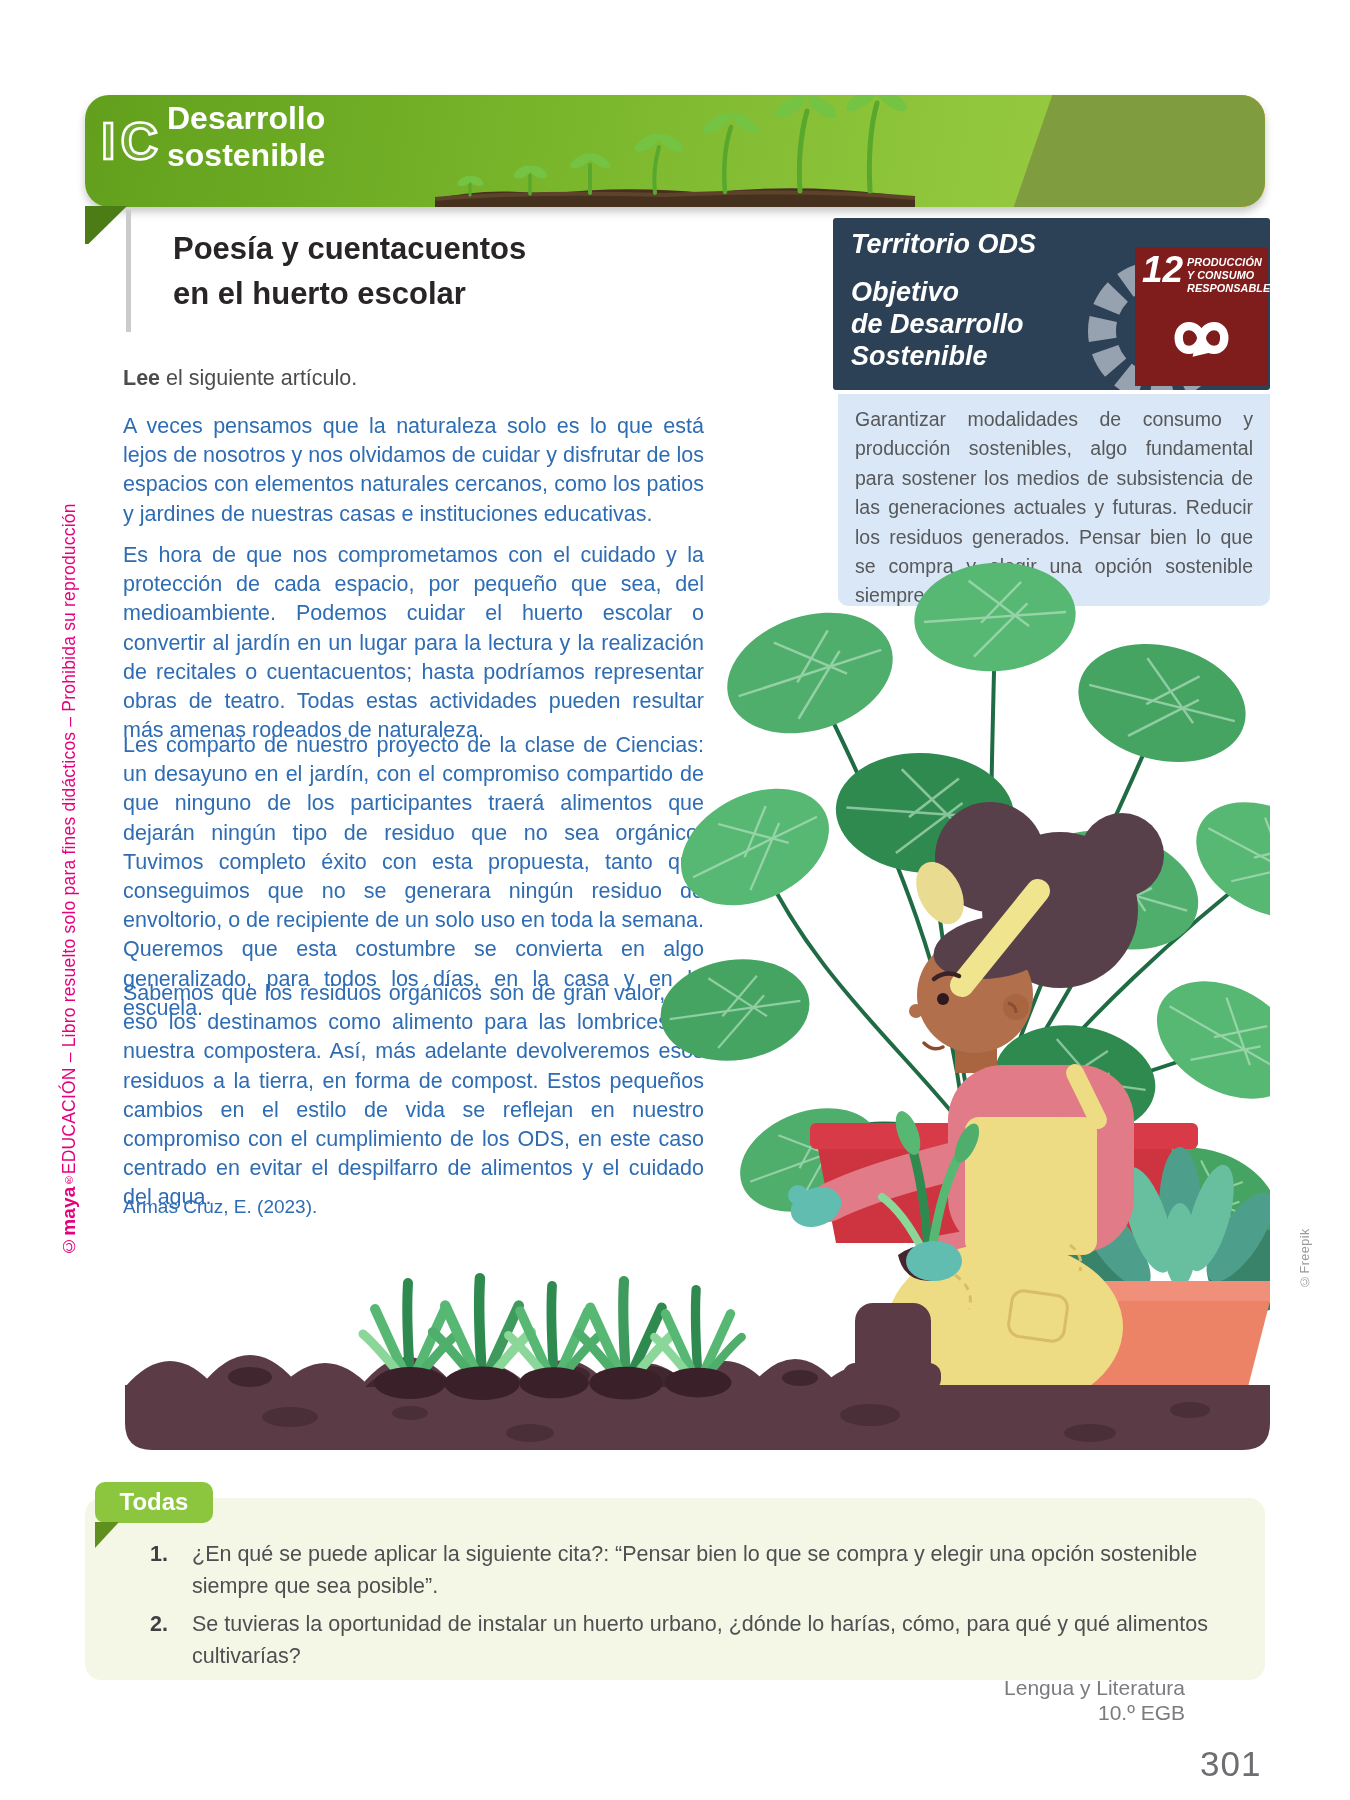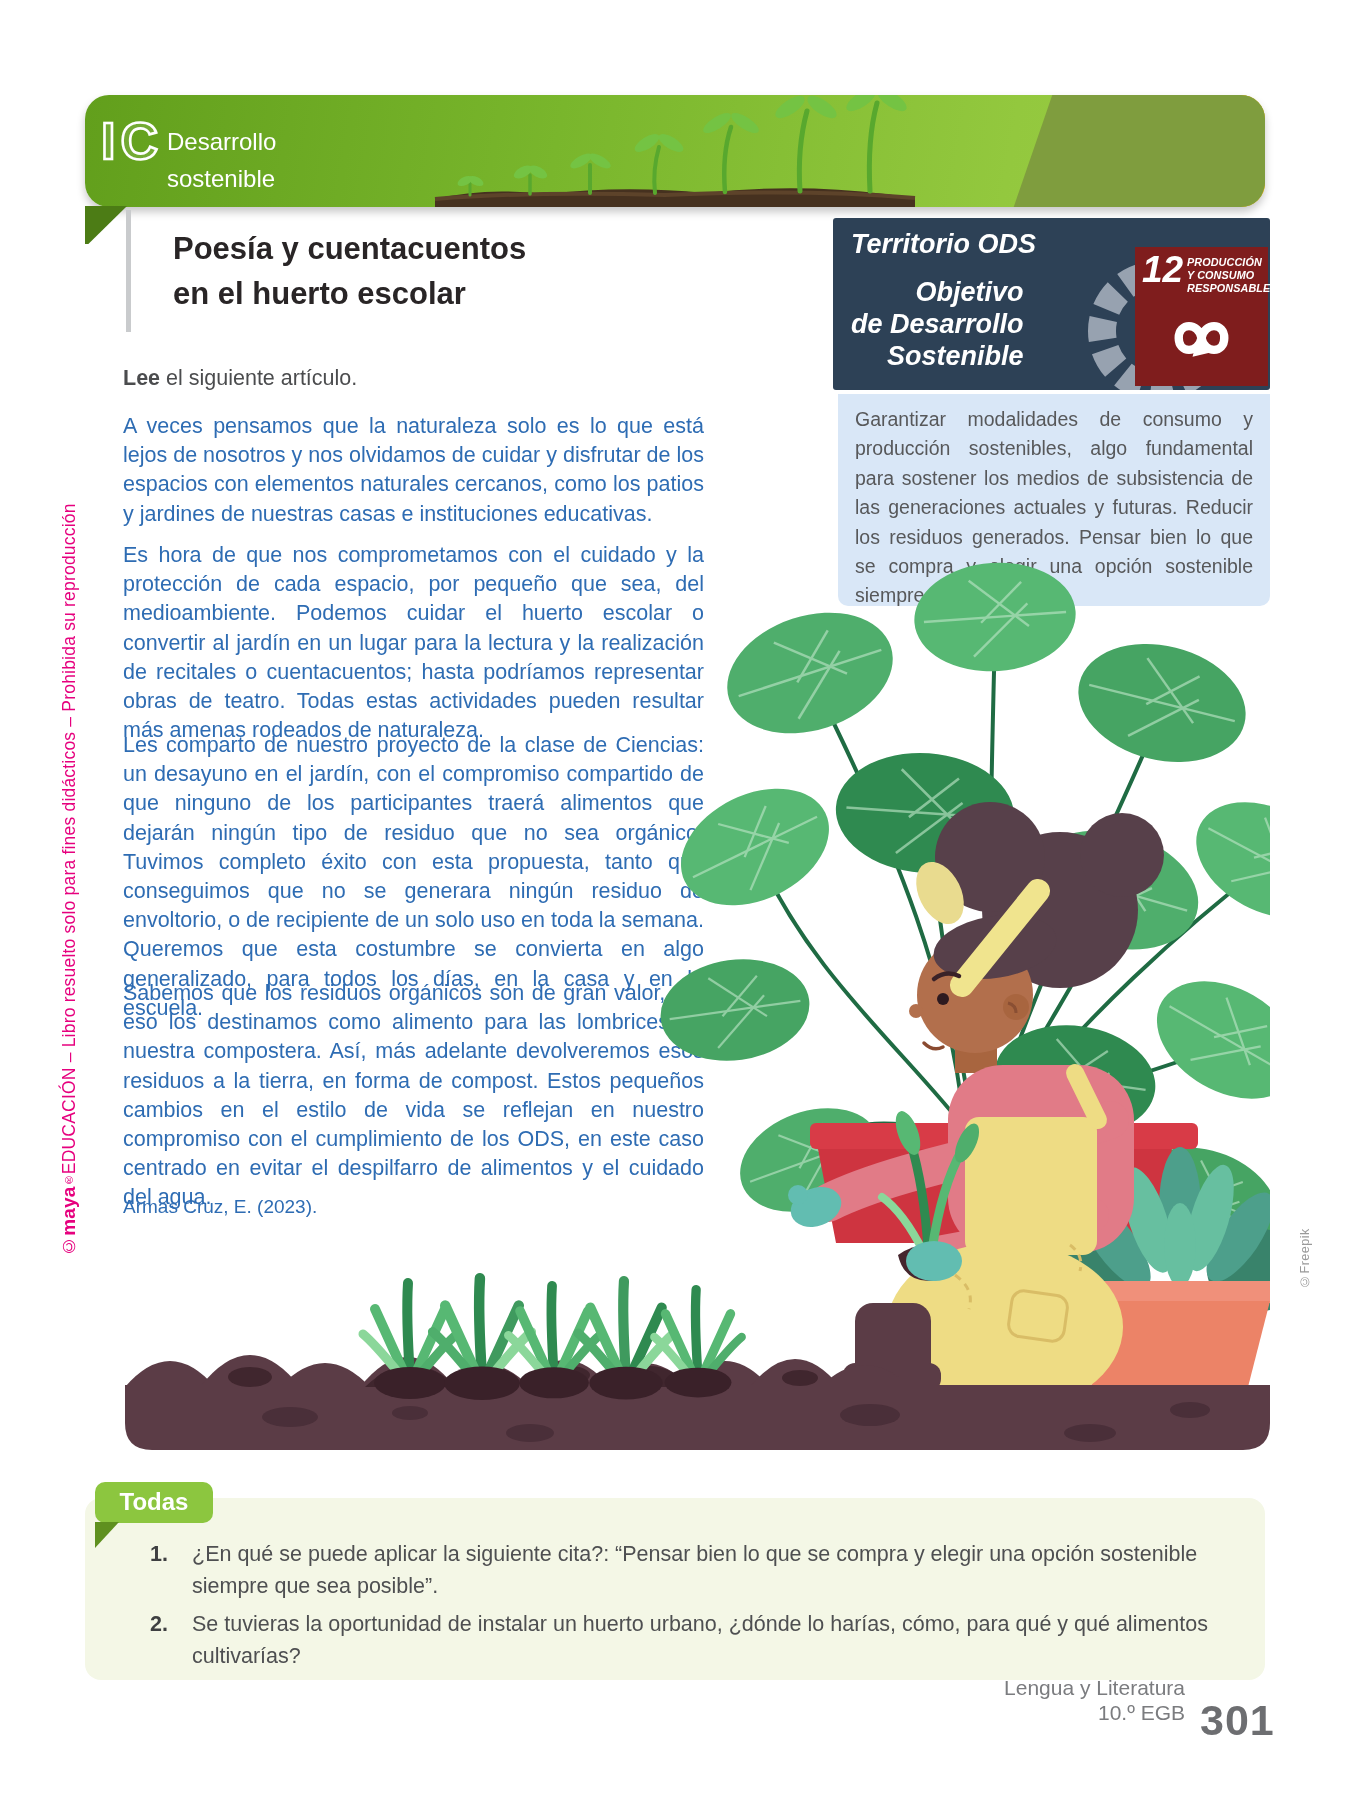--- a/index.html
+++ b/index.html
@@ -8,41 +8,41 @@
   .abs{position:absolute;}
 
   
   #banner{left:85px;top:95px;width:1180px;height:112px;border-radius:24px;overflow:hidden;
           background:linear-gradient(100deg,#629f1c 0%,#79b62c 40%,#93c83e 78%,#9ccd44 100%);
           box-shadow:0 5px 8px rgba(0,0,0,.22);}
   #orange-strip{right:0;top:0;width:88px;height:112px;background:#f4a71d;}
   #dua-panel{left:948px;top:-6px;width:244px;height:124px;background:#7f9d3e;transform:skewX(-19deg);}
   #ic-logo{left:16px;top:16px;font-size:52px;font-weight:700;letter-spacing:5px;
            color:rgba(255,255,255,.10);-webkit-text-stroke:2.6px #ffffff;}
-  #banner-title{left:82px;top:28px;color:#fff;font-weight:400;font-size:24px;line-height:37px;}
+  #banner-title{left:82px;top:5px;color:#fff;font-weight:700;font-size:32px;line-height:37px;}
   #dua-text{left:985px;top:22px;width:185px;text-align:center;color:#fff;}
   #dua-line1{font-weight:700;font-size:26px;line-height:28px;}
   #dua-line2{font-weight:700;font-size:21px;line-height:26px;}
   #banner-fold{left:85px;top:206px;width:42px;height:38px;background:#4c7c15;
                clip-path:polygon(0 0,100% 0,8% 100%,0 100%);}
 
   
   #title-rule{left:126px;top:210px;width:5px;height:122px;background:#c9cbcd;}
   #article-title{left:145px;top:226px;font-size:31px;line-height:45px;font-weight:700;color:#292526;margin-left:28px;}
   #article-lead{left:123px;top:366px;font-size:21.5px;color:#4b4c4e;}
   #article-lead b{font-weight:700;}
   .para{left:123px;width:581px;font-size:21.5px;line-height:29.2px;color:#2e6cb3;
         text-align:justify;}
   #p1{top:412px;} #p2{top:541px;} #p3{top:731px;} #p4{top:979px;}
   #citation{left:123px;top:1196px;font-size:19px;color:#2e6cb3;}
 
   
   #ods-box{left:833px;top:218px;width:437px;height:172px;background:#2d4156;overflow:hidden;border-radius:3px;font-style:italic;}
   #ods-title{left:18px;top:11px;font-size:27px;font-weight:700;color:#fff;}
-  #ods-subtitle{left:18px;top:58px;font-size:27px;line-height:32px;font-weight:700;color:#fff;white-space:pre-line;text-align:right;}
+  #ods-subtitle{left:18px;top:58px;font-size:27px;line-height:32px;font-weight:700;color:#fff;white-space:pre-line;}
   #sdg-wheel{left:200px;top:18px;}
   #sdg-card{left:302px;top:29px;width:133px;height:139px;background:#7f1d1d;}
   #sdg-number{left:7px;top:2px;font-size:37px;font-weight:700;color:#fff;}
   #sdg-label{left:52px;top:9px;font-size:11.5px;line-height:13px;font-weight:700;color:#fff;
              white-space:pre-line;transform:scaleX(.94);transform-origin:left top;letter-spacing:.1px;}
   #sdg-infinity{left:17px;top:58px;}
   #ods-desc-box{left:838px;top:394px;width:432px;height:212px;background:#d9e7f7;border-radius:0 0 10px 10px;}
   #ods-desc{position:absolute;left:17px;top:11px;width:398px;font-size:19.5px;line-height:29.4px;
             color:#57585a;text-align:justify;}
 
@@ -63,21 +63,21 @@
   #taller-tab{left:95px;top:1482px;width:118px;height:41px;background:#8cc63f;border-radius:10px;
               color:#fff;font-weight:700;font-size:24px;text-align:center;line-height:40px;}
   #taller-fold{left:95px;top:1522px;width:24px;height:26px;background:#5f901f;
                clip-path:polygon(0 0,100% 0,0 100%);}
   .taller-item{left:150px;width:1082px;font-size:21.5px;line-height:32px;color:#4e4f51;padding-left:42px;box-sizing:border-box;}
   .taller-item .num{position:absolute;left:0;top:0;font-weight:700;color:#3e3f41;}
   #titem1{top:1538px;} #titem2{top:1608px;}
 
   
   #footer-subject{left:835px;top:1675px;width:350px;text-align:right;font-size:21px;line-height:25px;color:#7b7c7f;}
-  #footer-page{left:1200px;top:1696px;font-size:43px;font-weight:700;color:#6d6e71;letter-spacing:1px;}
+  #footer-page{left:1200px;top:1744px;font-size:35px;font-weight:400;color:#6d6e71;letter-spacing:1px;}
 </style>
 </head>
 <body>
 
 <div id="page">
 
   <div id="banner" class="abs">
     <div id="orange-strip" class="abs"></div>
 
     <svg class="abs" style="left:330px;top:0;" width="520" height="112" viewBox="0 0 520 112">

